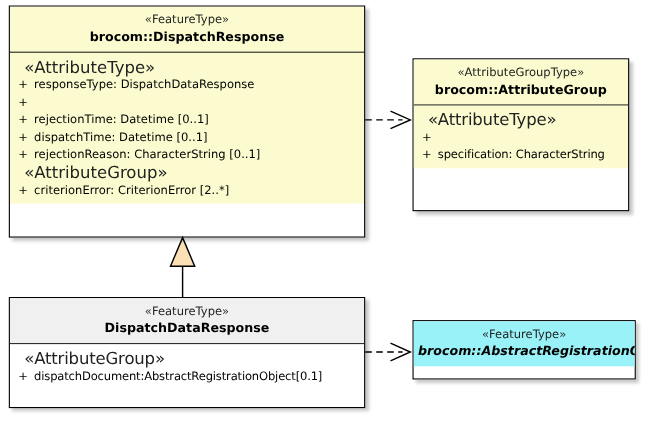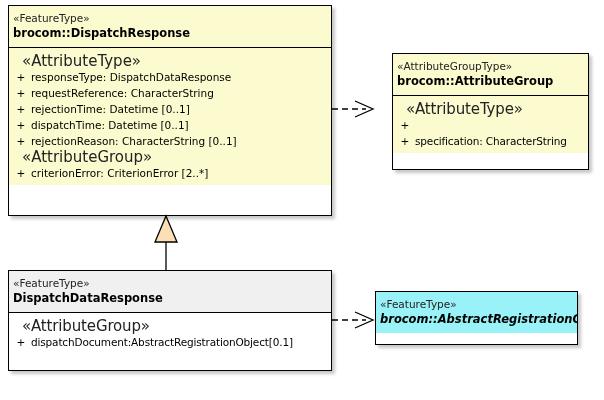--- a/index.html
+++ b/index.html
@@ -25,21 +25,21 @@
   }
   .uml-class {
     position: absolute;
     box-sizing: border-box;
     border: 1.6px solid #000000;
     box-shadow: 3px 3px 3px rgba(0,0,0,0.22);
     overflow: hidden;
   }
   .cls-header {
     box-sizing: border-box;
-    text-align: left;
+    text-align: center;
     padding: 5px 4px 6px 4px;
     border-bottom: 1.6px solid #000000;
   }
   .stereo {
     font-size: 10.5px;
     color: #222222;
     line-height: 14px;
     white-space: nowrap;
   }
   .cls-name {
@@ -127,21 +127,20 @@
     </div>
     <div class="cls-body">
       <div class="group-label">«AttributeType»</div>
 
       <div class="attr-row">
         <span class="attr-vis">+</span>
         <span class="attr-text">responseType: DispatchDataResponse</span>
       </div>
       <div class="attr-row">
         <span class="attr-vis">+</span>
-        <span class="attr-text">requestReference: CharacterString</span>
       </div>
       <div class="attr-row">
         <span class="attr-vis">+</span>
         <span class="attr-text">rejectionTime: Datetime [0..1]</span>
       </div>
       <div class="attr-row">
         <span class="attr-vis">+</span>
         <span class="attr-text">dispatchTime: Datetime [0..1]</span>
       </div>
       <div class="attr-row">
@@ -151,21 +150,21 @@
 
       <div class="group-label">«AttributeGroup»</div>
 
       <div class="attr-row">
         <span class="attr-vis">+</span>
         <span class="attr-text">criterionError: CriterionError [2..*]</span>
       </div>
     </div>
   </div>
 
-  <div class="uml-class fill-yellow condensed" style="left:375px; top:53px; width:197px; height:117px;margin-left:17px;">
+  <div class="uml-class fill-yellow condensed" style="left:375px; top:53px; width:197px; height:139px;">
     <div class="cls-header">
       <div class="stereo">«AttributeGroupType»</div>
       <div class="cls-name">brocom::AttributeGroup</div>
     </div>
     <div class="cls-body">
       <div class="group-label">«AttributeType»</div>
       <div class="attr-row">
         <span class="attr-vis">+</span>
       </div>
       <div class="attr-row">

